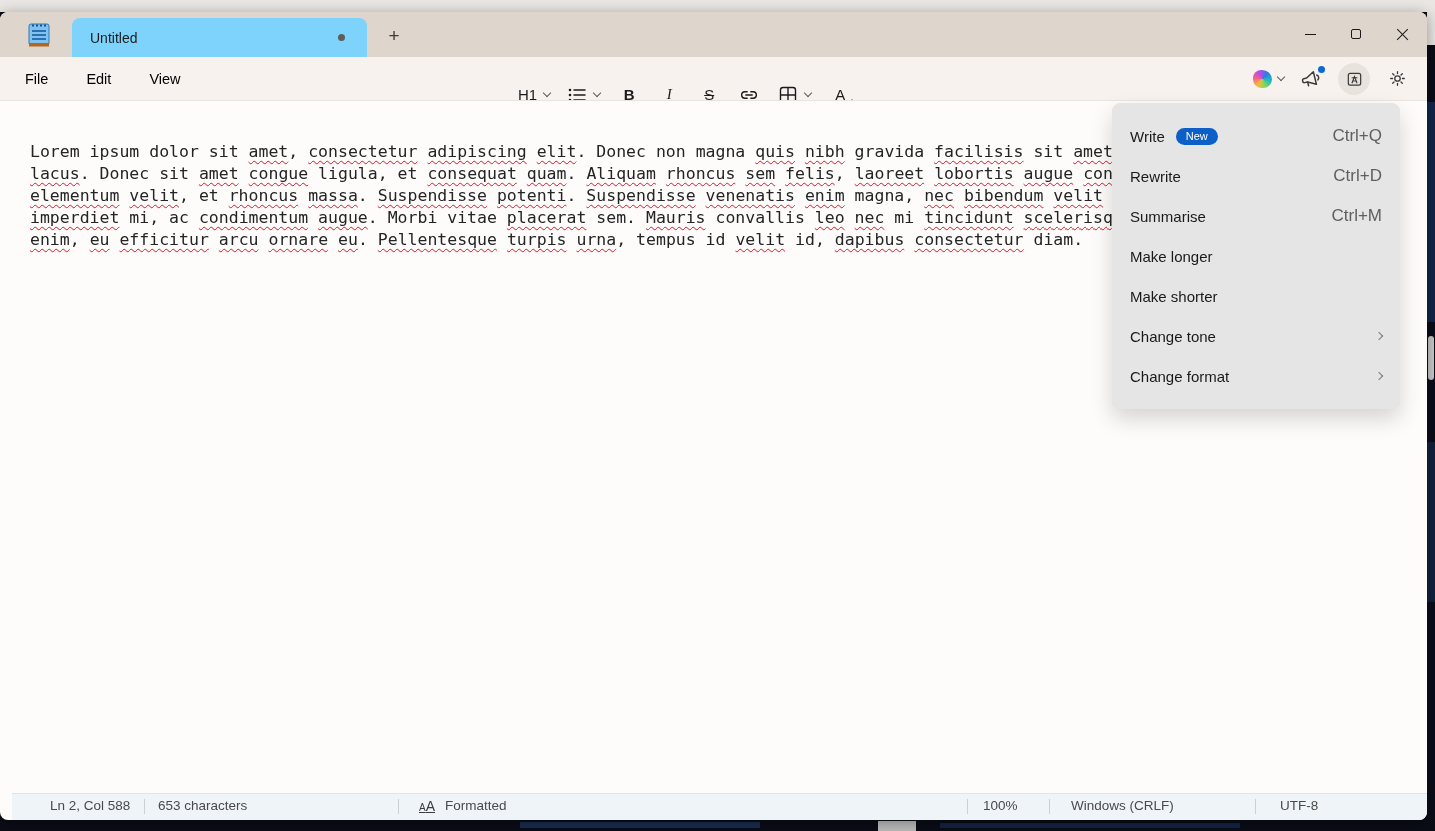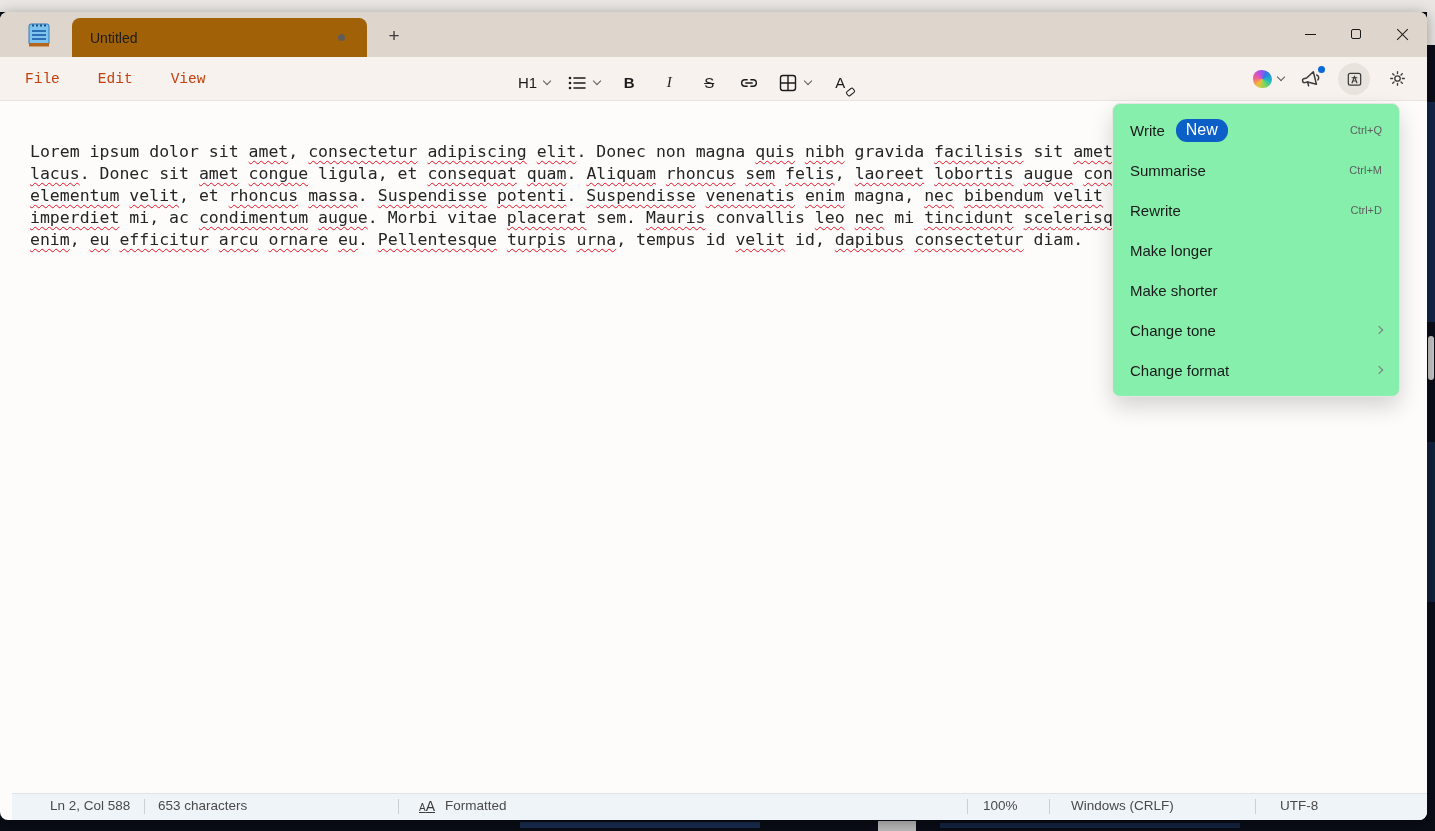--- a/index.html
+++ b/index.html
@@ -19,42 +19,42 @@
   .bottom-strip .b2{position:absolute;left:940px;top:3px;width:300px;height:5px;background:#1d3a6b;opacity:.5;}
   .bottom-strip .g1{position:absolute;left:878px;top:1px;width:38px;height:10px;background:#b9b9b9;}
 
   
   .window{position:absolute;left:0;top:12px;width:1427px;height:808px;background:#fdfcfb;
     border-radius:8px;overflow:hidden;box-shadow:0 2px 14px rgba(0,0,0,.35);}
 
   
   .titlebar{position:absolute;left:0;top:0;width:100%;height:45px;background:#ded6cd;}
   .app-icon{position:absolute;left:27px;top:9px;width:24px;height:28px;}
-  .tab{position:absolute;left:72px;top:6px;width:295px;height:39px;background:#a16207;
+  .tab{position:absolute;left:72px;top:6px;width:295px;height:39px;background:#7dd3fc;
     border-radius:8px 8px 0 0;display:flex;align-items:center;padding:16px 18px;cursor:default;}
   .tab-title{font-size:14px;color:#1b1b1b;}
   .tab-dot{position:absolute;right:22px;top:16px;width:7px;height:7px;border-radius:50%;background:#5f5d5b;}
   .new-tab{position:absolute;left:381px;top:12px;width:26px;height:24px;border:none;background:transparent;
     font-size:19px;line-height:22px;color:#3c3c3c;text-align:center;padding:0;cursor:default;}
   .win-controls{position:absolute;right:2px;top:0;height:44px;display:flex;}
   .win-btn{width:46px;height:44px;display:flex;align-items:center;justify-content:center;position:relative;}
   .glyph-min{width:11px;height:1px;background:#1a1a1a;}
   .glyph-max{width:10px;height:10px;border:1.2px solid #1a1a1a;border-radius:2px;}
   .glyph-close{position:relative;width:13px;height:13px;}
   .glyph-close:before,.glyph-close:after{content:"";position:absolute;left:-1px;top:6px;width:15px;height:1.2px;background:#1a1a1a;}
   .glyph-close:before{transform:rotate(45deg);}
   .glyph-close:after{transform:rotate(-45deg);}
 
   
   .menurow{position:absolute;left:0;top:45px;width:100%;height:43px;background:#f8f2ee;}
   .menubar{position:absolute;left:12px;top:0;height:43px;display:flex;align-items:center;gap:12px;}
-  .menu-item{border:none;background:transparent;font-family:Liberation Mono, monospace;
-    font-size:14.5px;color:#c2410c;padding:8px 13px;border-radius:5px;cursor:default;}
-
-  .toolbar{position:absolute;left:512px;top:4px;height:43px;display:flex;align-items:center;gap:6px;}
+  .menu-item{border:none;background:transparent;font-family:Liberation Sans, sans-serif;
+    font-size:14.5px;color:#000000;padding:8px 13px;border-radius:5px;cursor:default;}
+
+  .toolbar{position:absolute;left:512px;top:16px;height:43px;display:flex;align-items:center;gap:6px;}
   .tbtn{height:34px;min-width:34px;padding:0 6px;display:flex;align-items:center;justify-content:center;
     gap:7px;border-radius:5px;color:#1b1b1b;cursor:default;}
   .tbtn .lbl{font-size:15px;}
   .lbl-bold{font-weight:700;font-size:16px;}
   .lbl-italic{font-family:"Liberation Serif",serif;font-style:italic;font-size:18px;}
   .lbl-strike{text-decoration:line-through;font-size:15.5px;}
   .chev{width:6px;height:6px;border-right:1.4px solid #5a5a5a;border-bottom:1.4px solid #5a5a5a;
     transform:rotate(45deg);margin-top:-3px;}
   .chev-right{width:6px;height:6px;border-right:1.4px solid #7a7a7a;border-bottom:1.4px solid #7a7a7a;
     transform:rotate(-45deg);}
@@ -80,29 +80,29 @@
 
   
   .statusbar{position:absolute;left:12px;top:781px;width:100%;height:27px;background:#eff4f9;
     border-top:1px solid #e0e4e9;font-size:13.5px;color:#4a4a4a;}
   .sitem{position:absolute;top:4px;white-space:nowrap;}
   .sdiv{position:absolute;top:5px;width:1px;height:15px;background:#ccd0d6;}
   .aa-icon{display:inline-block;font-size:14px;color:#3c3c3c;text-decoration:underline;}
   .aa-icon::first-letter{font-size:10px;}
 
   
-  .copilot-menu{position:absolute;left:1112px;top:91px;width:288px;background:#86efac;
+  .copilot-menu{position:absolute;left:1112px;top:91px;width:288px;background:#e5e5e5;
     border:1px solid #e7e5e3;border-radius:8px;box-shadow:0 10px 22px rgba(0,0,0,.16);
-    padding:6px 0;z-index:10;}
+    padding:12px 0;z-index:10;}
   .cm-row{height:40px;display:flex;align-items:center;padding:0 17px;cursor:default;}
   .cm-label{font-size:15px;color:#1a1a1a;}
-  .cm-badge{margin-left:11px;background:var(--accent,#0B5FC6);color:#fff;font-size:16px;
+  .cm-badge{margin-left:11px;background:var(--accent,#0B5FC6);color:#fff;font-size:11px;
     padding:2.5px 10px;border-radius:11px;}
   .cm-spacer{flex:1;}
-  .cm-shortcut{font-size:11px;color:#5f5f5f;}
+  .cm-shortcut{font-size:17px;color:#5f5f5f;}
 
   svg{display:block;}
 </style>
 </head>
 <body>
 
 <div class="desktop-strip top-strip"></div>
 <div class="desktop-strip right-strip">
   <div class="gray-top"></div>
   <div class="blue1"></div>
@@ -278,30 +278,30 @@
   </div>
 
   <div class="copilot-menu" id="copilot-menu">
       <div class="cm-row">
         <span class="cm-label">Write</span>
         <span class="cm-badge">New</span>
         <span class="cm-spacer"></span>
         <span class="cm-shortcut">Ctrl+Q</span>
       </div>
       <div class="cm-row">
+        <span class="cm-label">Rewrite</span>
+        <span class="cm-spacer"></span>
+        <span class="cm-shortcut">Ctrl+D</span>
+      </div>
+      <div class="cm-row">
         <span class="cm-label">Summarise</span>
         <span class="cm-spacer"></span>
         <span class="cm-shortcut">Ctrl+M</span>
       </div>
       <div class="cm-row">
-        <span class="cm-label">Rewrite</span>
-        <span class="cm-spacer"></span>
-        <span class="cm-shortcut">Ctrl+D</span>
-      </div>
-      <div class="cm-row">
         <span class="cm-label">Make longer</span>
         <span class="cm-spacer"></span>
       </div>
       <div class="cm-row">
         <span class="cm-label">Make shorter</span>
         <span class="cm-spacer"></span>
       </div>
       <div class="cm-row">
         <span class="cm-label">Change tone</span>
         <span class="cm-spacer"></span>

